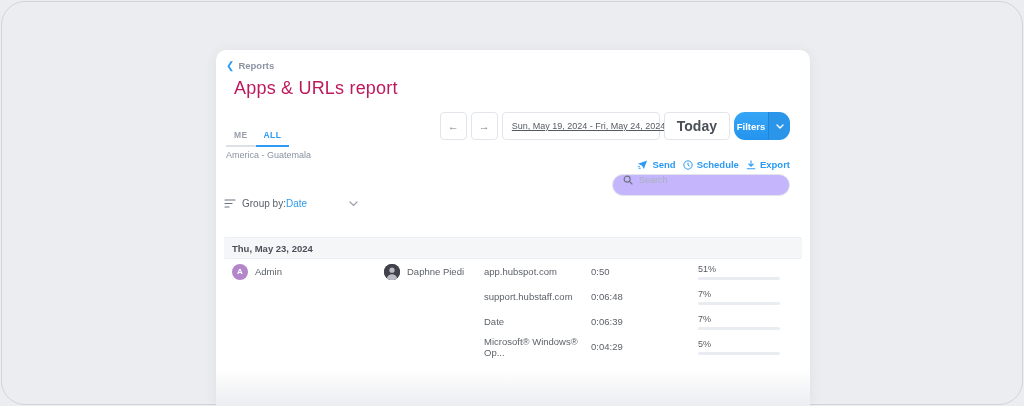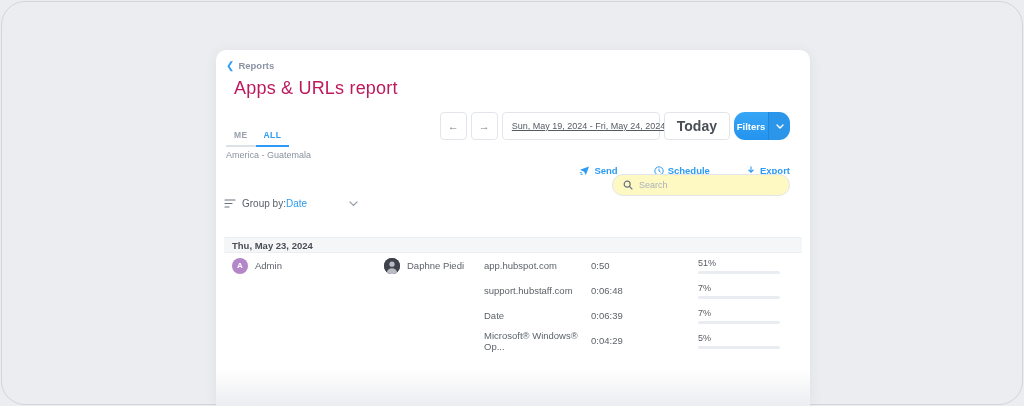--- a/index.html
+++ b/index.html
@@ -37,37 +37,37 @@
   .date-text { font-size:9px; color:#565b63; white-space:nowrap;text-decoration:underline; }
   .today-btn { padding:0 12px; font-size:14px; font-weight:700; color:#4a4f57; }
   .filters-btn { width:56px; border:none; border-radius:11px; overflow:hidden; display:flex; padding:0; }
   .filters-main { flex:1; background:linear-gradient(180deg,#38a6f6,#2493ee); color:#fff; font-size:9.5px; font-weight:700; display:flex; align-items:center; justify-content:center; }
   .filters-caret { width:22px; background:#2b95ea; border-left:1px solid #1f86dd; display:flex; align-items:center; justify-content:center; }
   
   .section-row { position:absolute; left:10px; right:20px; top:100px; display:flex; justify-content:space-between; align-items:flex-start; }
   .section-title-wrap { display:flex; align-items:baseline; gap:7px; }
   .section-title { font-size:14px; font-weight:700; color:#42454b; }
   .section-sub { font-size:9px; color:#8a93a0; }
-  .actions { display:flex; gap:36px; align-items:center; margin-top:15px; }
+  .actions { display:flex; gap:7px; align-items:center; margin-top:9px; }
   .action { display:flex; gap:4px; align-items:center; color:#2d9bf3; font-size:9.5px; font-weight:600; cursor:pointer; }
   
-  .search-box { position:absolute; right:20px; top:124px; width:178px; height:22px; border:1px solid #e2e6eb; border-radius:12px; display:flex; align-items:center; padding:0 10px; gap:6px; background:#fef9c3; }
+  .search-box { position:absolute; right:20px; top:124px; width:178px; height:22px; border:1px solid #e2e6eb; border-radius:12px; display:flex; align-items:flex-start; padding:0 10px; gap:6px; background:#c4b5fd; }
   .search-box input { border:none; outline:none; flex:1; font-size:9px; color:#565b63; font-family:inherit; background:transparent; }
   .search-box input::placeholder { color:#aab1bb; }
   
   .groupby { position:absolute; left:8px; top:148px; display:flex; align-items:center; }
   .groupby-label { font-size:10px; color:#5b6069; margin-left:6px; }
   .groupby-value { font-size:10px; color:#2d9bf3; margin-left:0; cursor:pointer; }
   .groupby-caret { margin-left:42px; color:#9aa1ab; }
   
   .table { position:absolute; left:0; right:0; top:182px; bottom:0; }
   .t-grid { display:grid; grid-template-columns:152px 100px 107px 107px 1fr; padding-left:16px; padding-right:20px; align-items:center; }
   .t-head { height:18px; }
   .t-head .th { font-size:9.5px; font-weight:700; color:#4d525a; }
-  .group-row { margin:5px 8px 0 8px; height:16px; background:#f5f6f8; border-top:1px solid #eceef1; border-bottom:1px solid #eceef1; display:flex; align-items:center; padding-left:8px; border-radius:2px; }
+  .group-row { margin:5px 8px 0 8px; height:22px; background:#f5f6f8; border-top:1px solid #eceef1; border-bottom:1px solid #eceef1; display:flex; align-items:center; padding-left:8px; border-radius:2px; }
   .group-label { font-size:9.5px; font-weight:700; color:#4a4f57; }
   .t-row { height:25px; }
   .cell { font-size:9.5px; color:#5d6269; }
   .entity { display:flex; align-items:center; gap:7px; }
   .avatar { width:16px; height:16px; border-radius:50%; display:flex; align-items:center; justify-content:center; flex:none; }
   .avatar-admin { background:#b286c8; color:#fff; font-size:8px; font-weight:700; }
   .avatar-photo { background:#3f424a; }
   .pct-cell { display:flex; flex-direction:column; justify-content:space-between; gap:3px; }
   .pct-label { font-size:9px; color:#565b63; }
   .pct-track { width:82px; height:3px; border-radius:2px; background:#e9edf2; overflow:hidden; }

